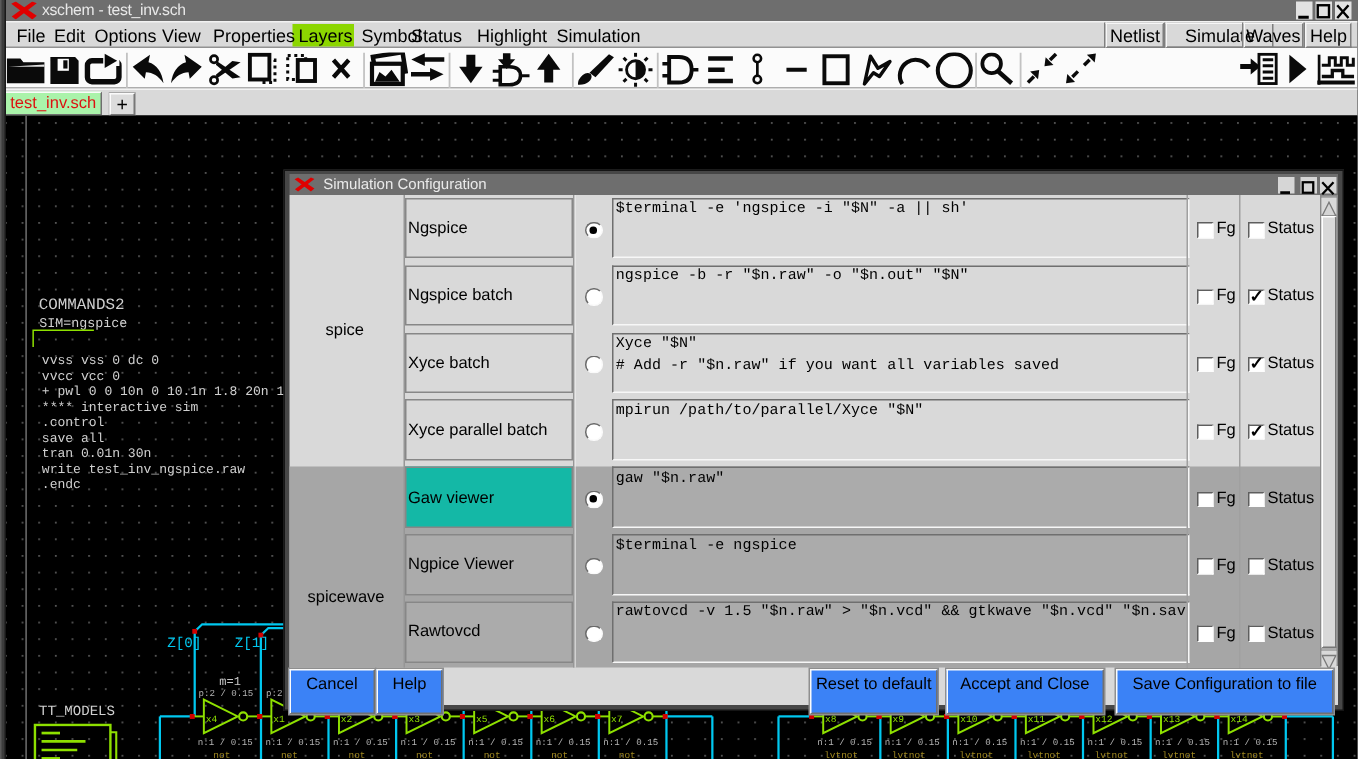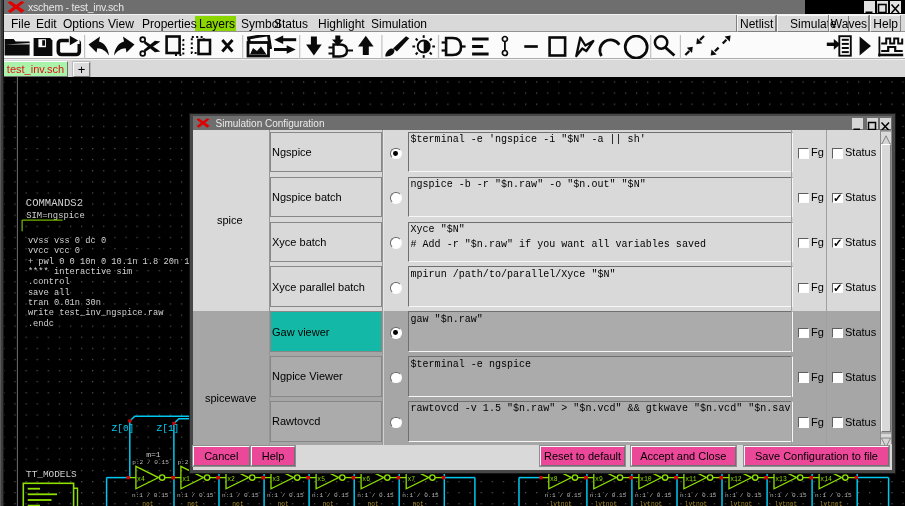--- a/index.html
+++ b/index.html
@@ -1,19 +1,19 @@
 <!DOCTYPE html>
 <html><head>
 <meta charset="utf-8">
 <style>
   html,body{margin:0;padding:0;}
   body{width:905px;height:506px;position:relative;overflow:hidden;background:#000;
        font-family:"Liberation Sans",sans-serif;}
   .abs{position:absolute;}
-  #titlebar{left:0;top:0;width:805px;height:14px;background:#6e6e6e;}
+  #titlebar{left:0;top:0;width:905px;height:14px;background:#6e6e6e;}
   #title-text{left:28px;top:0px;height:14px;line-height:15px;font-size:10.5px;color:#e8e8e8;letter-spacing:-0.02em;}
   .winbtn{top:1px;width:11px;height:12px;background:#e2e2e2;}
   #menubar{left:0;top:14px;width:905px;height:18px;background:#d9d9d9;border-top:1px solid #f2f2f2;border-bottom:1px solid #929292;box-sizing:border-box;}
   .mi{position:absolute;top:0;height:17px;line-height:18px;font-size:12px;color:#000;}
   #layers-hl{position:absolute;left:195px;top:1px;width:41px;height:15px;background:#8cd600;}
   .mr{position:absolute;top:0;height:17px;line-height:17px;font-size:12px;color:#000;text-align:center;box-sizing:border-box;
       border:1px solid;border-color:#f6f6f6 #7f7f7f #7f7f7f #f6f6f6;box-shadow:-1px 0 0 #7f7f7f;}
   #toolbar{left:0;top:32px;width:905px;height:27px;background:#fbfbfb;border-bottom:1px solid #adadad;box-sizing:border-box;}
   #tabbar{left:0;top:59px;width:905px;height:18px;background:#d9d9d9;border-top:1px solid #f2f2f2;box-sizing:border-box;}
   #tab1{left:3px;top:1px;width:65px;height:16px;background:#aaf3aa;box-sizing:border-box;
@@ -39,23 +39,23 @@
          font-family:"Liberation Mono",monospace;font-size:10px;line-height:14.6px;color:#000;
          padding:0.5px 2px;white-space:pre;overflow:hidden;letter-spacing:0.03px;}
   .radio{position:absolute;left:197px;width:11.5px;height:11.5px;border-radius:50%;background:#fff;box-sizing:border-box;
          border:1px solid #6a6a6a;border-bottom-color:#fafafa;border-right-color:#fafafa;
          display:flex;align-items:center;justify-content:center;}
   .radio .dot{width:4.8px;height:4.8px;border-radius:50%;background:#000;}
   .cb{position:absolute;width:10.5px;height:10.5px;background:#fff;box-sizing:border-box;
       border-top:1.5px solid #5e5e5e;border-left:1.5px solid #5e5e5e;border-bottom:1px solid #fdfdfd;border-right:1px solid #fdfdfd;
       font-size:11.5px;font-weight:bold;line-height:8.5px;text-align:center;color:#000;}
   .cblabel{position:absolute;font-size:11px;color:#000;}
-  .dbtn{position:absolute;background:#ec4899;box-shadow:0 0 0 1px #8f8f8f;
+  .dbtn{position:absolute;background:#3b82f6;box-shadow:0 0 0 1px #8f8f8f;
         border-top:1px solid #fbfbfb;border-left:1px solid #fbfbfb;border-bottom:1px solid #707070;border-right:1px solid #707070;
-        box-sizing:border-box;font-size:11px;color:#000;text-align:center;line-height:18.5px;height:20px;}
+        box-sizing:border-box;font-size:11px;color:#000;text-align:center;line-height:18.5px;height:30px;}
   #sbar{left:686.5px;top:0px;width:12px;height:314px;background:#ababab;border:1px solid #8a8a8a;box-sizing:border-box;}
   .sbtn{position:absolute;left:0.5px;width:9.5px;height:11px;background:#d9d9d9;}
   #sthumb{position:absolute;left:0.5px;top:13px;width:9.5px;height:288px;background:#d9d9d9;
           border-top:1px solid #fff;border-left:1px solid #fff;border-bottom:1px solid #777;border-right:1px solid #777;box-sizing:border-box;}
 </style>
 </head>
 <body>
 <div id="titlebar" class="abs">
   <svg class="abs" style="left:7px;top:1px" width="18" height="12" viewBox="0 0 18 12">
       <path d="M0.5 1.5 L3.5 0 L17.5 9.5 L14.5 12 Z" fill="#e00000"></path>

